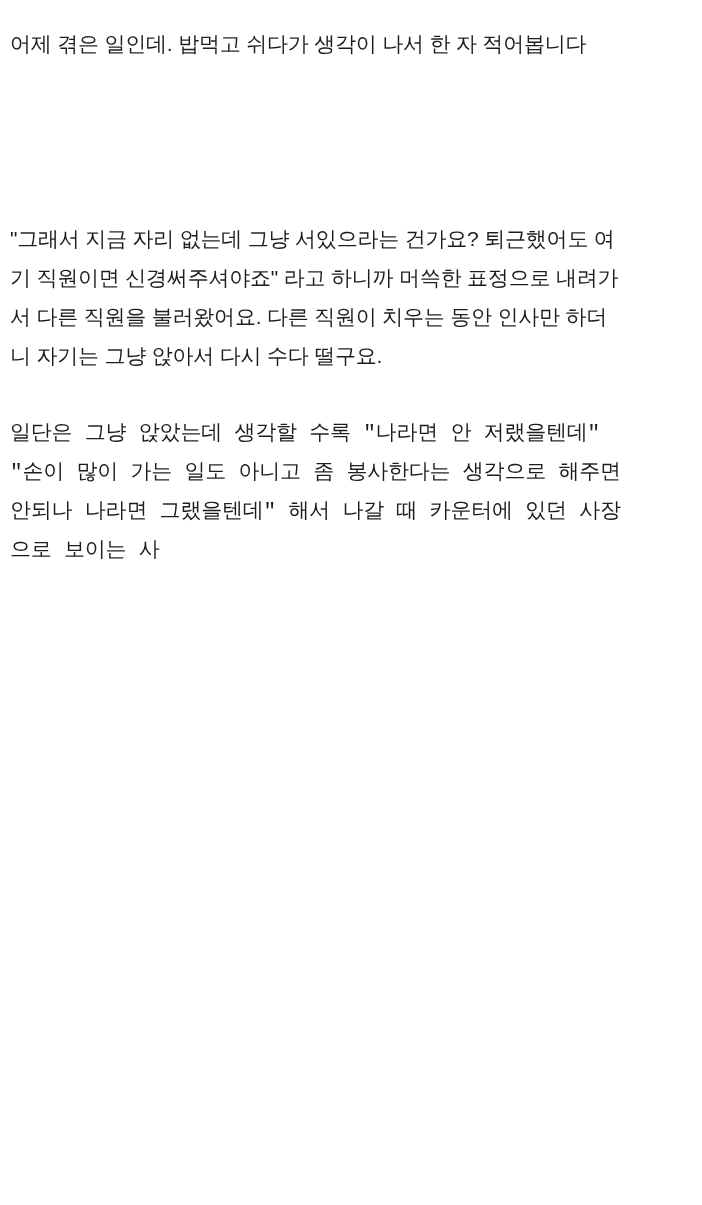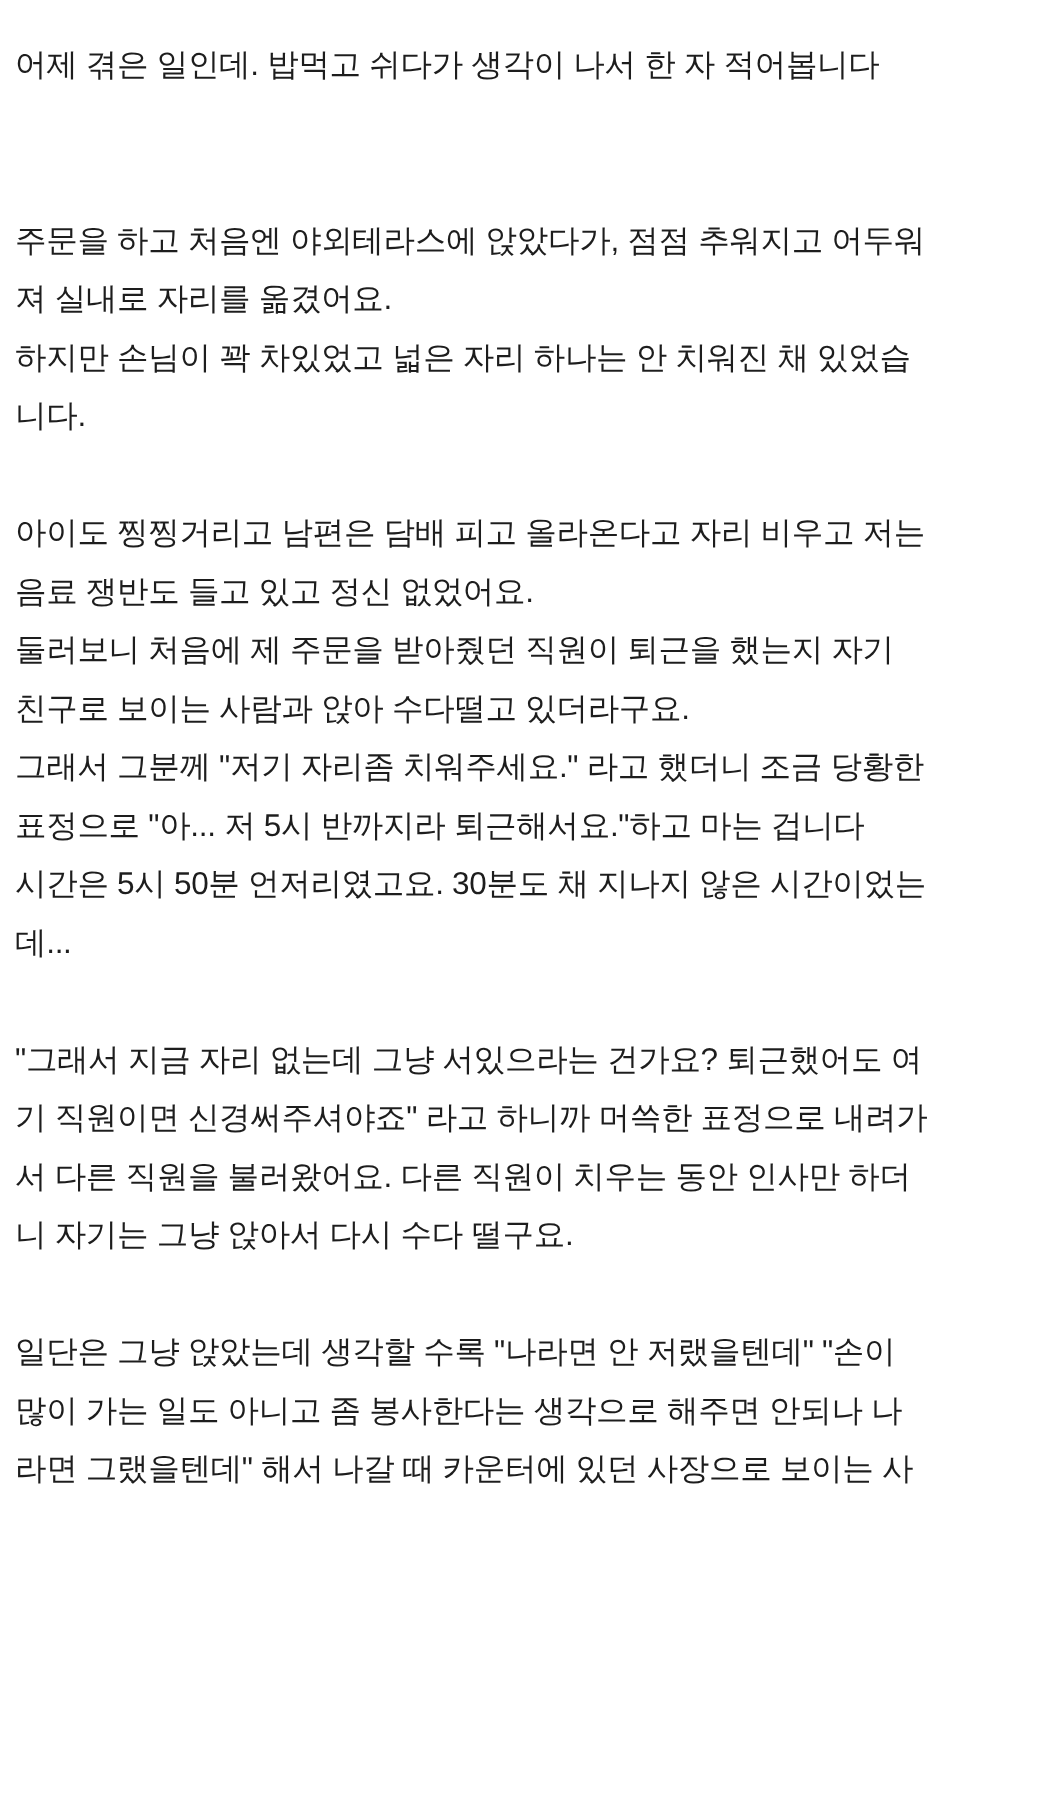--- a/index.html
+++ b/index.html
@@ -25,33 +25,28 @@
     letter-spacing: -0.2px;
     color: #1d1d1d;
     white-space: pre-wrap;
     word-break: break-all;
   }
   .spacer {
     height: 39px;
   }
   .last-line {
     position: relative;
+    font-family: Liberation Mono, monospace;
   }
 </style>
 </head>
 <body>
 
 <div class="page">
   <div class="block">어제 겪은 일인데. 밥먹고 쉬다가 생각이 나서 한 자 적어봅니다</div>
   <div class="spacer"></div>
   <div class="spacer"></div>
-  <div class="block">주문을 하고 처음엔 야외테라스에 앉았다가, 점점 추워지고 어두워져 실내로 자리를 옮겼어요.
-하지만 손님이 꽉 차있었고 넓은 자리 하나는 안 치워진 채 있었습니다.</div>
   <div class="spacer"></div>
-  <div class="block">아이도 찡찡거리고 남편은 담배 피고 올라온다고 자리 비우고 저는 음료 쟁반도 들고 있고 정신 없었어요.
-둘러보니 처음에 제 주문을 받아줬던 직원이 퇴근을 했는지 자기 친구로 보이는 사람과 앉아 수다떨고 있더라구요.
-그래서 그분께 "저기 자리좀 치워주세요." 라고 했더니 조금 당황한 표정으로 "아... 저 5시 반까지라 퇴근해서요."하고 마는 겁니다
-시간은 5시 50분 언저리였고요. 30분도 채 지나지 않은 시간이었는데...</div>
   <div class="spacer"></div>
   <div class="block">"그래서 지금 자리 없는데 그냥 서있으라는 건가요? 퇴근했어도 여기 직원이면 신경써주셔야죠" 라고 하니까 머쓱한 표정으로 내려가서 다른 직원을 불러왔어요. 다른 직원이 치우는 동안 인사만 하더니 자기는 그냥 앉아서 다시 수다 떨구요.</div>
   <div class="spacer"></div>
   <div class="block last-line">일단은 그냥 앉았는데 생각할 수록 "나라면 안 저랬을텐데" "손이 많이 가는 일도 아니고 좀 봉사한다는 생각으로 해주면 안되나 나라면 그랬을텐데" 해서 나갈 때 카운터에 있던 사장으로 보이는 사</div>
 </div>
 
 </body></html>

